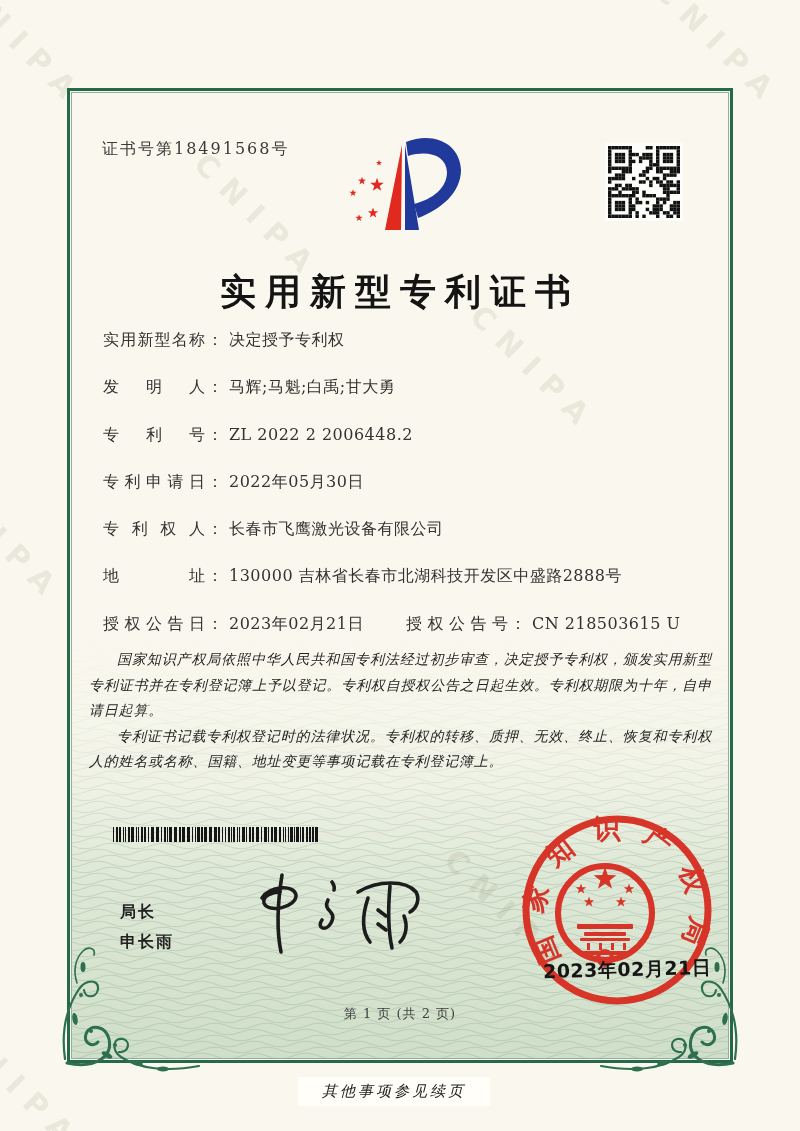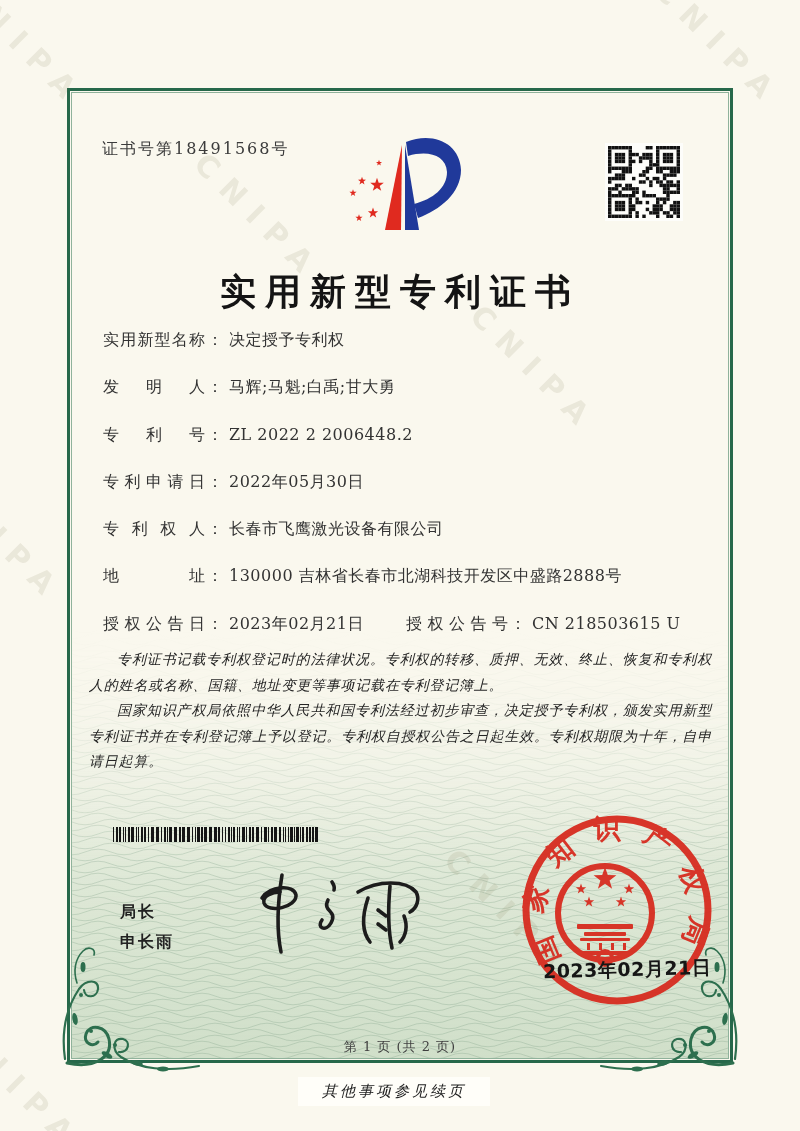--- a/index.html
+++ b/index.html
@@ -49,21 +49,21 @@
   .signature{position:absolute;z-index:3;left:240px;top:870px;width:185px;height:85px;}
   .signature path{fill:none;stroke:#1C1C1C;stroke-width:3.6;stroke-linecap:round;stroke-linejoin:round;}
   .seal-wrap{position:absolute;z-index:5;left:517px;top:807px;width:200px;height:200px;}
   .seal-svg{position:absolute;inset:0;width:200px;height:200px;opacity:.93;}
   .seal-svg .seal-ring{fill:none;stroke:#D7281C;stroke-width:7;}
   .seal-svg text{font-size:27px;font-weight:700;fill:#D7281C;letter-spacing:20px;}
   .seal-emblem{fill:#D7281C;}
   .seal-emblem .ln{fill:none;stroke:#D7281C;}
   .seal-date{position:absolute;left:26px;top:150px;font-family:"DejaVu Sans","Liberation Sans",sans-serif;
              font-size:19px;font-weight:700;color:#161616;letter-spacing:.5px;transform:rotate(-1.5deg);}
-  .page-note{position:absolute;z-index:3;left:0;right:0;top:1038px;text-align:center;
+  .page-note{position:absolute;z-index:3;left:0;right:0;top:1005px;text-align:center;
              font-size:13px;color:#3F3F3F;letter-spacing:1px;}
   .footer-note{position:absolute;z-index:3;left:0;right:12px;top:1077px;text-align:center;}
   .footer-note span{display:inline-block;background:#FFFEF9;padding:5px 24px;font-size:15px;
                     color:#222;letter-spacing:3px;font-style:italic;}
   
   .orn{position:absolute;z-index:4;width:150px;height:150px;}
   .orn path{fill:none;stroke:#2D6F4E;stroke-linecap:round;}
   .orn .w3{stroke-width:3;} .orn .w2{stroke-width:2.2;} .orn .w15{stroke-width:1.6;}
   .orn ellipse,.orn circle{fill:#2D6F4E;}
   .orn-br{left:593px;top:923px;}
@@ -498,22 +498,22 @@
           <span>公</span>
           <span>告</span>
           <span>号</span>
         </span>
         <span class="f-colon">：</span>
         <span class="f-value">CN 218503615 U</span>
       </div>
     </div>
 
   <div class="paragraphs" id="paragraphs">
+      <p>国家知识产权局依照中华人民共和国专利法经过初步审查，决定授予专利权，颁发实用新型专利证书并在专利登记簿上予以登记。专利权自授权公告之日起生效。专利权期限为十年，自申请日起算。</p>
       <p>专利证书记载专利权登记时的法律状况。专利权的转移、质押、无效、终止、恢复和专利权人的姓名或名称、国籍、地址变更等事项记载在专利登记簿上。</p>
-      <p>国家知识产权局依照中华人民共和国专利法经过初步审查，决定授予专利权，颁发实用新型专利证书并在专利登记簿上予以登记。专利权自授权公告之日起生效。专利权期限为十年，自申请日起算。</p>
     </div>
 
   <svg class="barcode" id="barcode-svg" viewBox="0 0 205 15">
       <rect x="0" y="0" width="1" height="15" fill="#151515"></rect>
       <rect x="3" y="0" width="2" height="15" fill="#151515"></rect>
       <rect x="6" y="0" width="2" height="15" fill="#151515"></rect>
       <rect x="10" y="0" width="1" height="15" fill="#151515"></rect>
       <rect x="12" y="0" width="1" height="15" fill="#151515"></rect>
       <rect x="15" y="0" width="2" height="15" fill="#151515"></rect>
       <rect x="18" y="0" width="3" height="15" fill="#151515"></rect>

